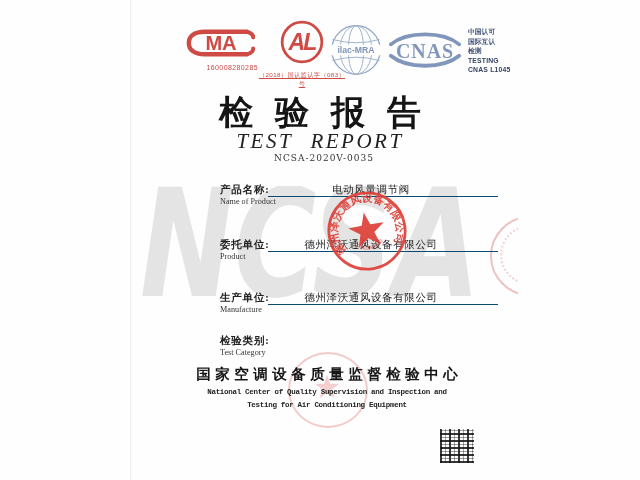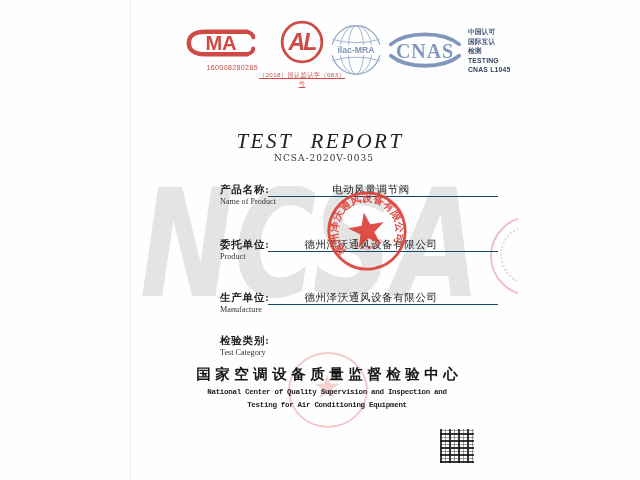--- a/index.html
+++ b/index.html
@@ -120,20 +120,21 @@
   </div>
 
   <div class="abs acc-text">
     <div>中国认可</div>
     <div>国际互认</div>
     <div>检测</div>
     <div class="en">TESTING</div>
     <div class="en">CNAS L1045</div>
   </div>
 
+  <div class="abs title-zh">检验报告</div>
   <div class="abs title-en">TEST REPORT</div>
   <div class="abs report-no">NCSA-2020V-0035</div>
 
   <div class="abs field-row" style="top:183px">
     <div class="f-label-zh">产品名称:</div>
     <div class="f-label-en">Name of Product</div>
     <div class="f-line"><span>电动风量调节阀</span></div>
   </div>
   <div class="abs field-row" style="top:238px">
     <div class="f-label-zh">委托单位:</div>

